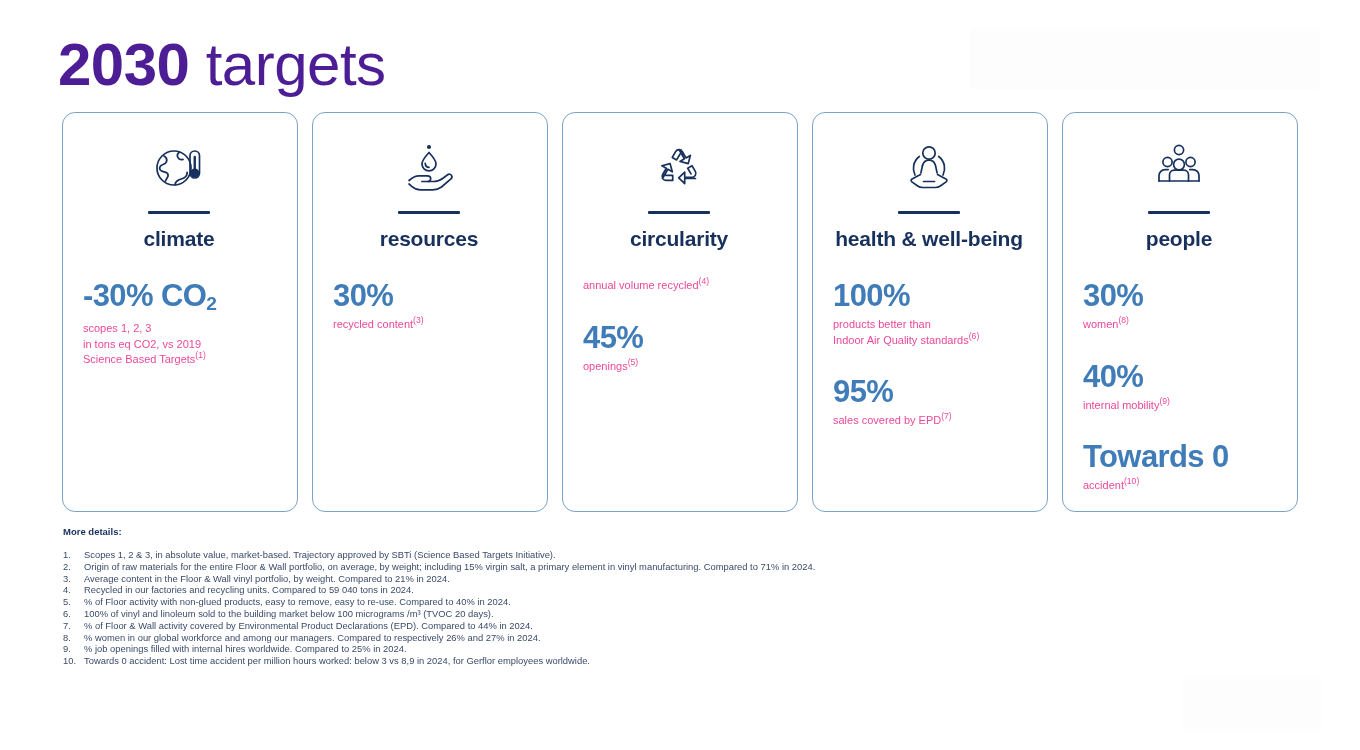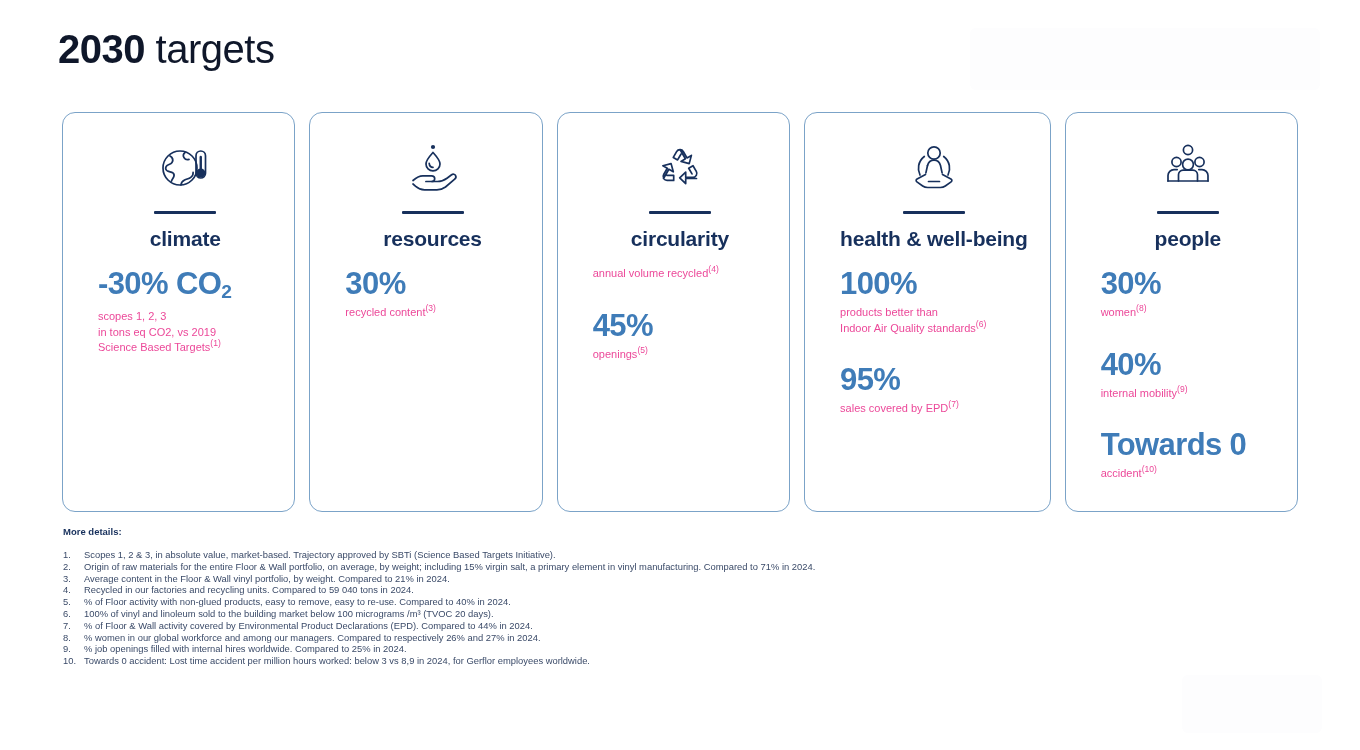--- a/index.html
+++ b/index.html
@@ -31,24 +31,24 @@
     position: relative;
     width: 1360px;
     height: 750px;
     padding: 0;
   }
 
   
   .page-title {
     position: absolute;
     left: 58px;
-    top: 20px;
-    font-size: 40px;
+    top: 36px;
+    font-size: 60px;
     line-height: 58px;
-    color: #0f172a;
+    color: #4c1d95;
     letter-spacing: -0.5px;
     white-space: nowrap;
   }
   .page-title .t-strong { font-weight: 700; }
   .page-title .t-light  { font-weight: 300; }
 
   
   .cards {
     position: absolute;
     left: 62px;
@@ -58,21 +58,21 @@
     display: flex;
     gap: 14px;
   }
 
   .card {
     flex: 1 1 0;
     border: 1.4px solid #7ba3c8;
     border-radius: 13px;
     background: #ffffff;
     position: relative;
-    padding: 26px 22px 14px 35px;
+    padding: 26px 22px 14px 20px;
   }
 
   .card-icon {
     height: 58px;
     display: flex;
     align-items: center;
     justify-content: center;
   }
   .card-icon svg { display: block; }
 
@@ -88,21 +88,21 @@
     text-align: center;
     font-size: 21px;
     font-weight: 700;
     color: #17305c;
     letter-spacing: -0.2px;
     line-height: 26px;
     white-space: nowrap;
   }
 
   .stats {
-    margin-top: 14px;
+    margin-top: 26px;
   }
 
   .stat { margin-bottom: 26px; }
   .stat:last-child { margin-bottom: 0; }
 
   .stat-value {
     font-size: 31px;
     font-weight: 700;
     color: #3f7cb8;
     line-height: 36px;

